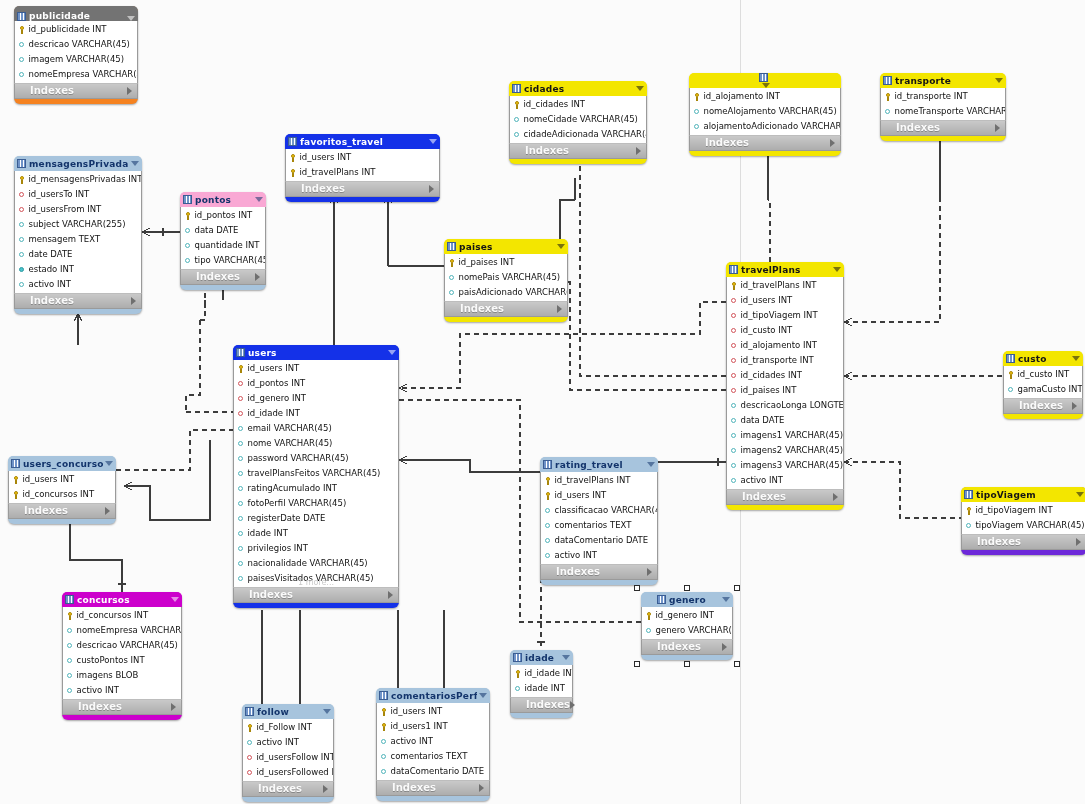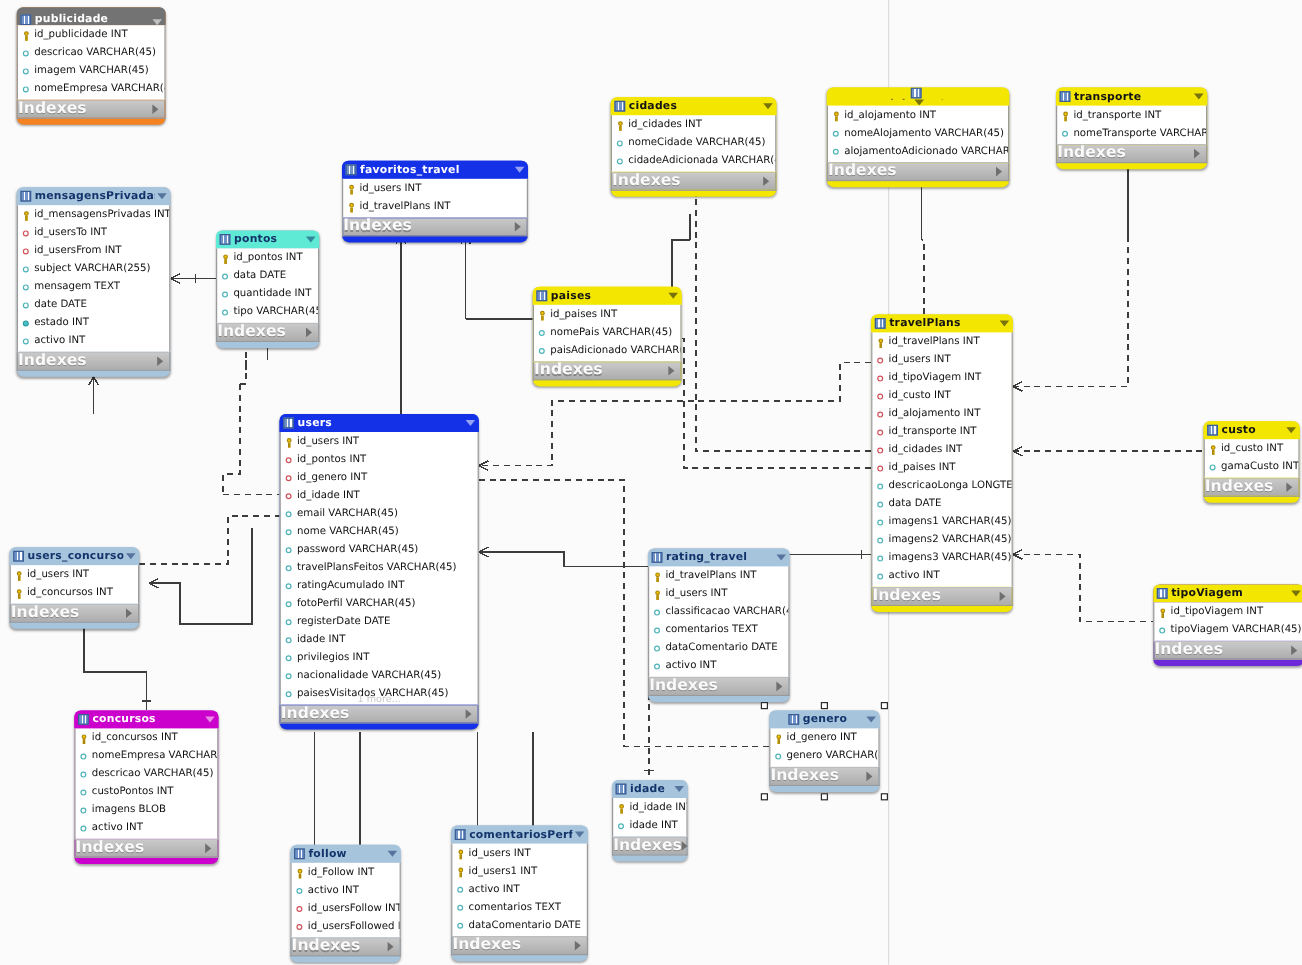--- a/index.html
+++ b/index.html
@@ -86,23 +86,23 @@
   }
   
   .ci.nn::before{
     content:"";position:absolute;left:1px;top:1px;width:5px;height:5px;
     border:1.2px solid #2e9aa2;border-radius:50%;box-sizing:border-box;background:#49c3cb;
   }
   .tbl .idx{
     height:14px;line-height:14px;
     background:linear-gradient(#c9c9c9,#adadad);
     border:1px solid #9a9a9a;border-top:1px solid #bdbdbd;
-    font-size:13px;font-weight:bold;color:#fafafa;
+    font-size:10px;font-weight:bold;color:#fafafa;
     text-shadow:0 1px 0 rgba(0,0,0,.25);
-    padding-left:0;
+    padding-left:15px;
     display:flex;align-items:center;
     white-space:nowrap;
   }
   .tbl .idx .lbl{flex:1 1 auto;}
   .tbl .idx .arr{
     width:0;height:0;flex:0 0 auto;margin-right:5px;
     border-top:4px solid transparent;border-bottom:4px solid transparent;
     border-left:5px solid #6f6f6f;
   }
   .tbl .more{
@@ -270,21 +270,21 @@
           <span class="ci pl"></span>
           <span>activo INT</span>
         </div>
       </div>
       <div class="idx">
         <span class="lbl">Indexes</span>
         <span class="arr"></span>
       </div>
     </div>
     <div class="tbl" style="left: 180px; top: 192px; width: 86px; background: rgb(167, 196, 221);">
-      <div class="hdr" style="background: #5eead4; color: rgb(19, 52, 107);">
+      <div class="hdr" style="background: #f9a8d4; color: rgb(19, 52, 107);">
         <span class="tico"></span>
         <span class="tname">pontos</span>
         <span class="carat"></span>
       </div>
       <div class="cols">
         <div class="col">
           <span class="ci pk"></span>
           <span>id_pontos INT</span>
         </div>
         <div class="col">

